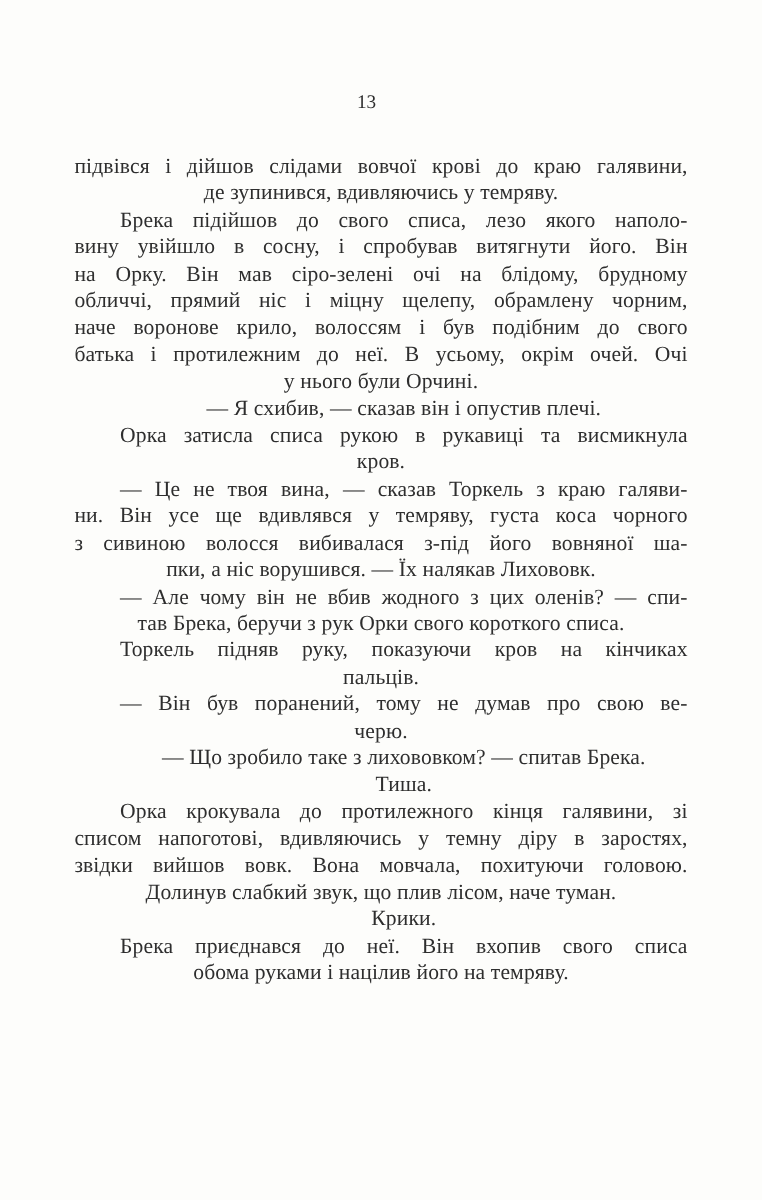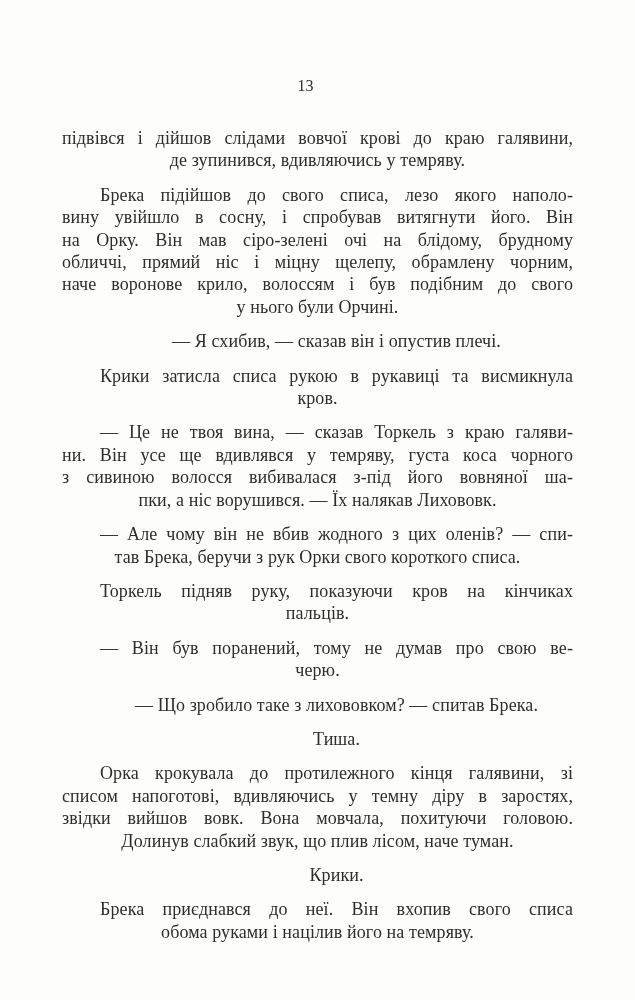--- a/index.html
+++ b/index.html
@@ -45,46 +45,46 @@
     display:block;
     text-align:center;
     min-height:22.4px;
   }
   .line.fill{
     text-align:justify;
     text-align-last:justify;
   }
   .line.indent{
     padding-left:38px;
-    margin-top:12px;
   }
 </style>
 </head>
 <body>
 
 <main class="book-page">
   <div class="page-number">13</div>
   <section class="page-text">
       <div class="para">
         <div class="line fill">підвівся і дійшов слідами вовчої крові до краю галявини,</div>
         <div class="line">де зупинився, вдивляючись у темряву.</div>
       </div>
       <div class="para">
         <div class="line indent fill">Брека підійшов до свого списа, лезо якого наполо-</div>
         <div class="line fill">вину увійшло в сосну, і спробував витягнути його. Він</div>
         <div class="line fill">на Орку. Він мав сіро-зелені очі на блідому, брудному</div>
         <div class="line fill">обличчі, прямий ніс і міцну щелепу, обрамлену чорним,</div>
         <div class="line fill">наче воронове крило, волоссям і був подібним до свого</div>
+        <div class="line fill">батька і протилежним до неї. В усьому, окрім очей. Очі</div>
         <div class="line">у нього були Орчині.</div>
       </div>
       <div class="para">
         <div class="line indent">— Я схибив, — сказав він і опустив плечі.</div>
       </div>
       <div class="para">
-        <div class="line indent fill">Крики затисла списа рукою в рукавиці та висмикнула</div>
+        <div class="line indent fill">Орка затисла списа рукою в рукавиці та висмикнула</div>
         <div class="line">кров.</div>
       </div>
       <div class="para">
         <div class="line indent fill">— Це не твоя вина, — сказав Торкель з краю галяви-</div>
         <div class="line fill">ни. Він усе ще вдивлявся у темряву, густа коса чорного</div>
         <div class="line fill">з сивиною волосся вибивалася з-під його вовняної ша-</div>
         <div class="line">пки, а ніс ворушився. — Їх налякав Лихововк.</div>
       </div>
       <div class="para">
         <div class="line indent fill">— Але чому він не вбив жодного з цих оленів? — спи-</div>

